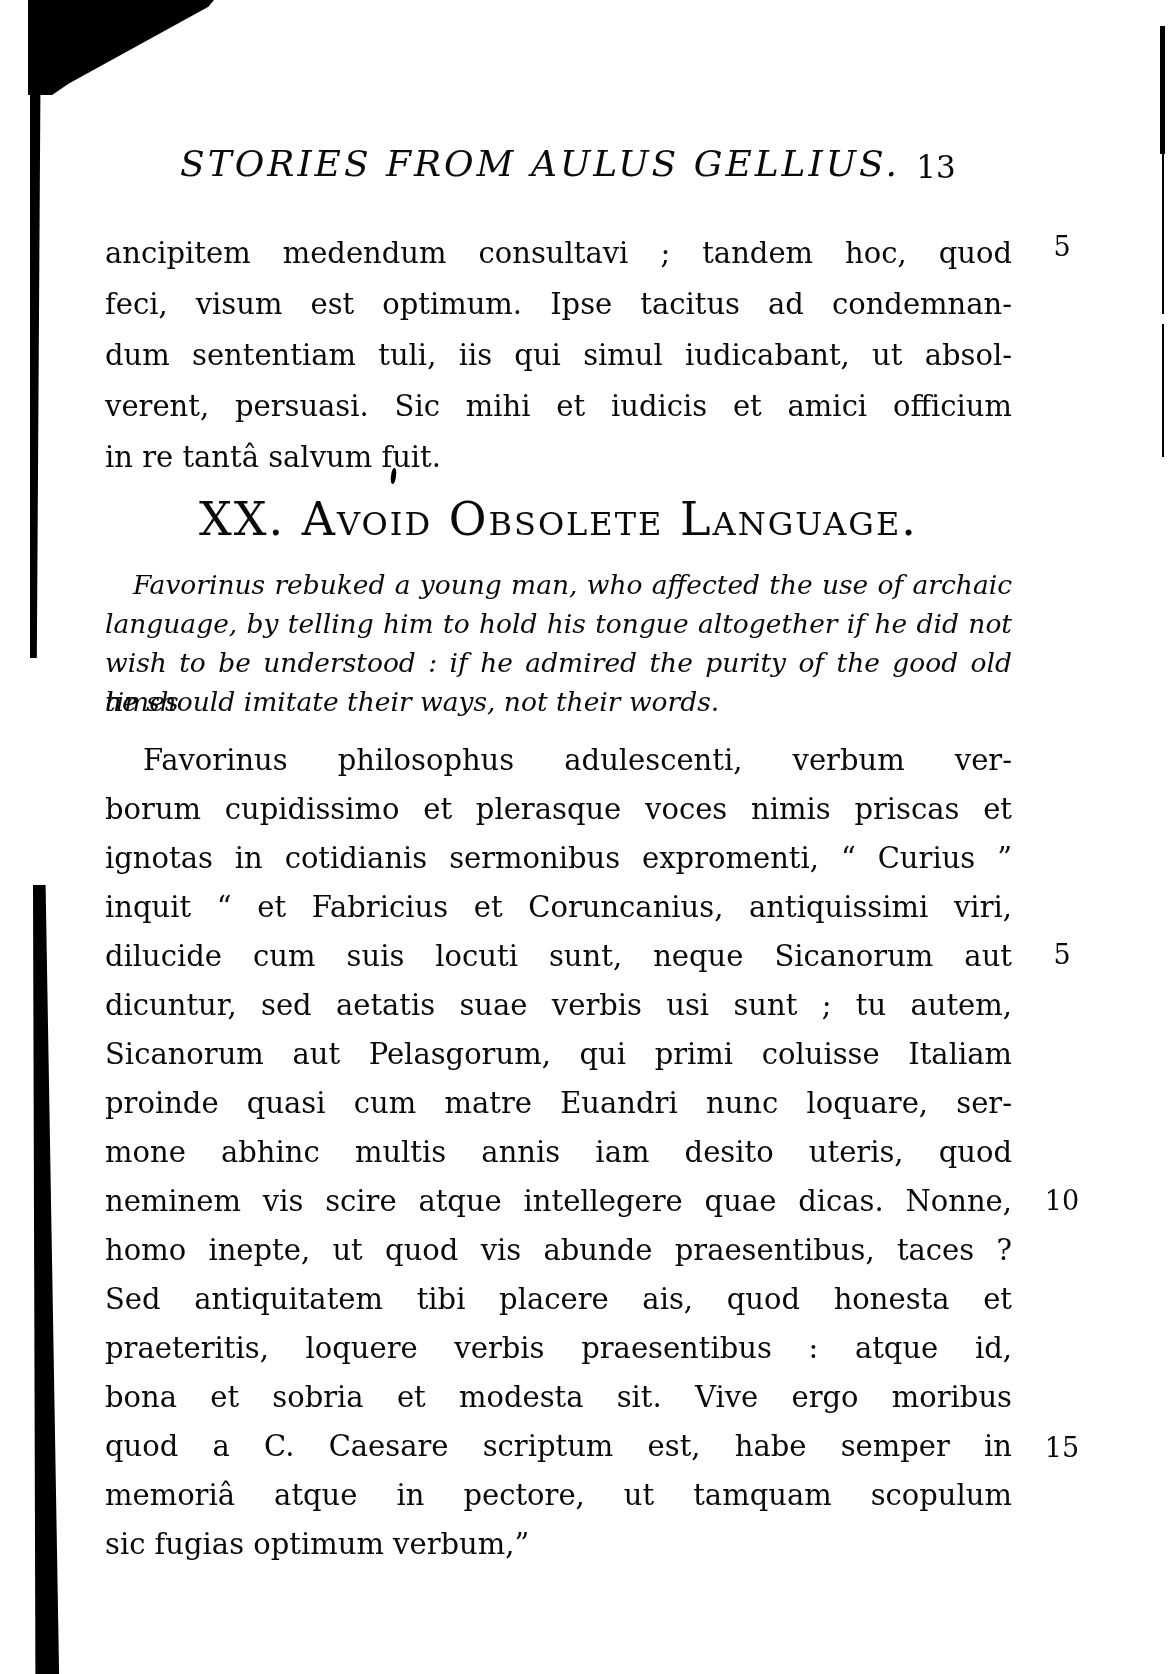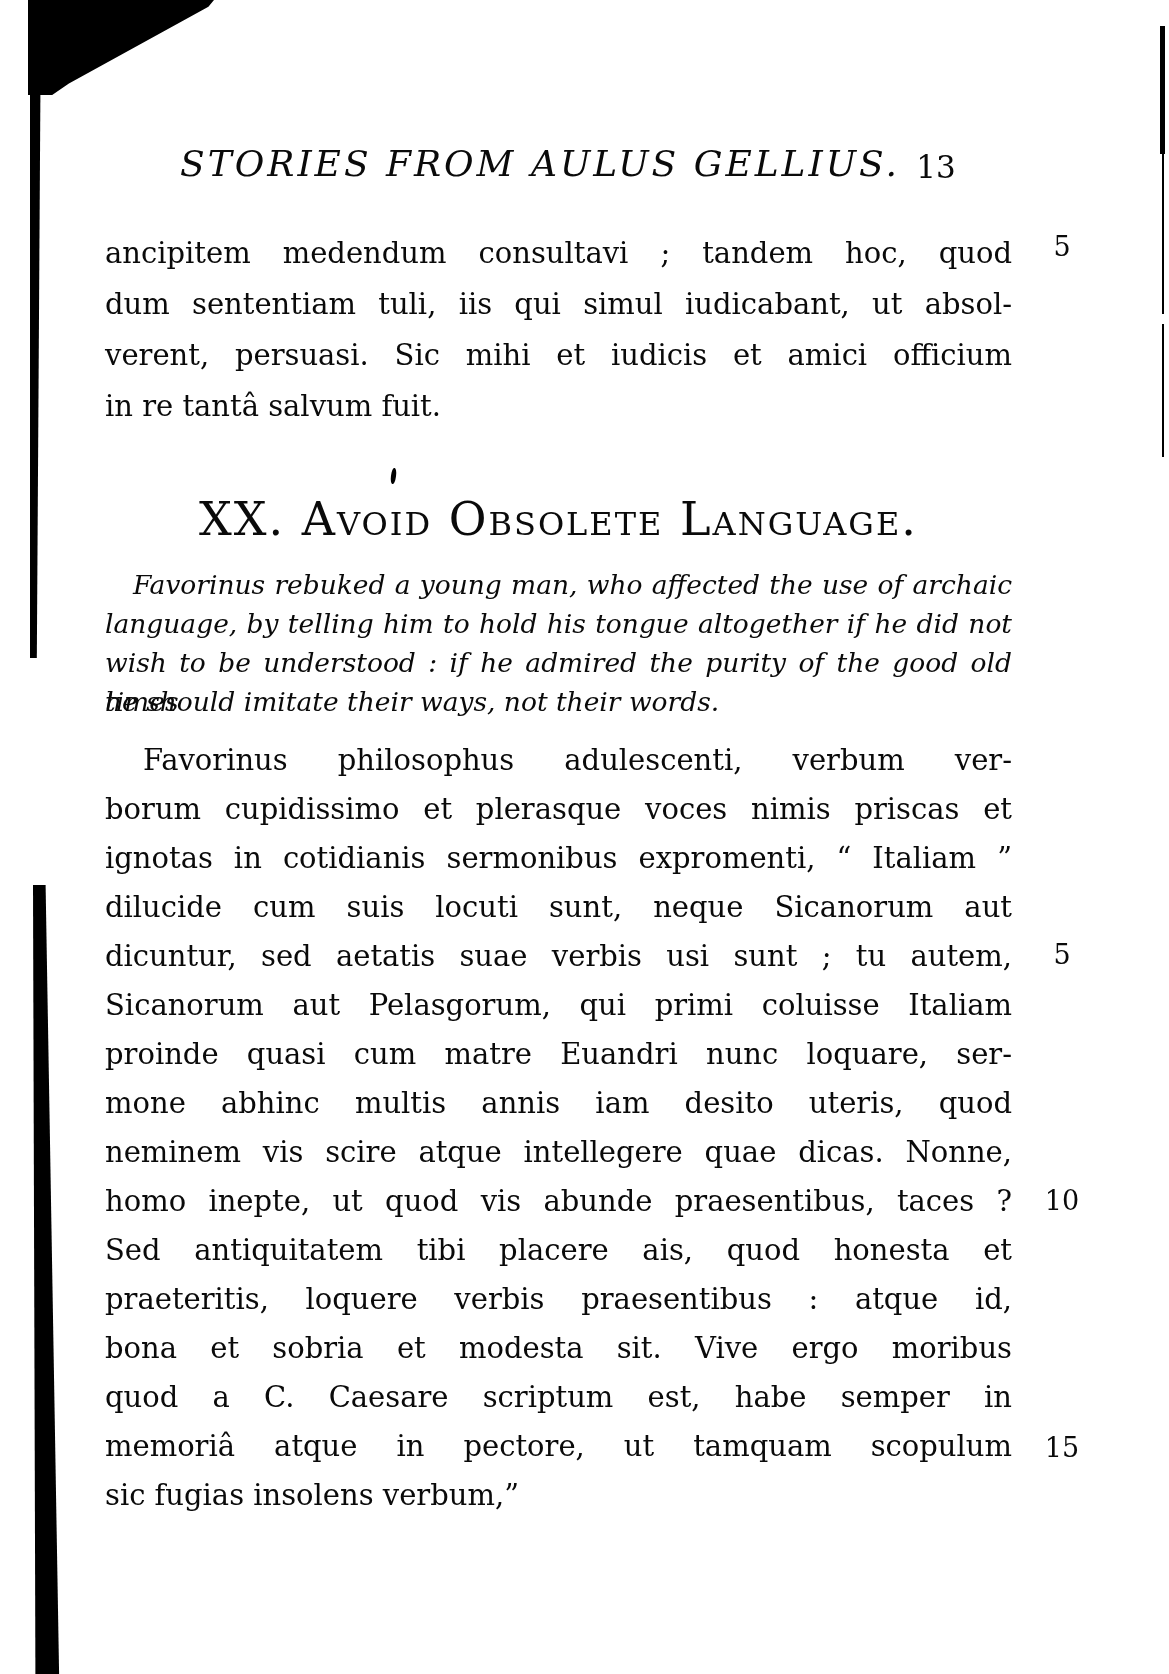--- a/index.html
+++ b/index.html
@@ -70,48 +70,50 @@
 <div class="art art-right-a"></div>
 <div class="art art-right-b"></div>
 <div class="art art-right-c"></div>
 <div class="art art-tick"></div>
 
 <div class="abs running-title">STORIES FROM AULUS GELLIUS.</div>
 <div class="abs page-number">13</div>
 
 <div class="abs col" style="top:228px;">
   <div class="tline">ancipitem medendum consultavi ; tandem hoc, quod</div>
+  <div class="tline">feci, visum est optimum. Ipse tacitus ad condemnan-</div>
   <div class="tline">dum sententiam tuli, iis qui simul iudicabant, ut absol-</div>
   <div class="tline">verent, persuasi. Sic mihi et iudicis et amici officium</div>
   <div class="tline last">in re tantâ salvum fuit.</div>
 </div>
 <div class="abs margin-num" style="top:232px;">5</div>
 
 <div class="abs section-heading">XX. Avoid Obsolete Language.</div>
 
 <div class="abs col summary" style="top:565px;">
   <div class="tline indent">Favorinus rebuked a young man, who affected the use of archaic</div>
   <div class="tline">language, by telling him to hold his tongue altogether if he did not</div>
   <div class="tline">wish to be understood : if he admired the purity of the good old times</div>
   <div class="tline last">he should imitate their ways, not their words.</div>
 </div>
 
 <div class="abs col main" style="top:736px;">
   <div class="tline indent">Favorinus philosophus adulescenti, verbum ver-</div>
   <div class="tline">borum cupidissimo et plerasque voces nimis priscas et</div>
-  <div class="tline">ignotas in cotidianis sermonibus expromenti, “ Italiam ”</div>
+  <div class="tline">ignotas in cotidianis sermonibus expromenti, “ Curius ”</div>
+  <div class="tline">inquit “ et Fabricius et Coruncanius, antiquissimi viri,</div>
   <div class="tline">dilucide cum suis locuti sunt, neque Sicanorum aut</div>
   <div class="tline">dicuntur, sed aetatis suae verbis usi sunt ; tu autem,</div>
   <div class="tline">Sicanorum aut Pelasgorum, qui primi coluisse Italiam</div>
   <div class="tline">proinde quasi cum matre Euandri nunc loquare, ser-</div>
   <div class="tline">mone abhinc multis annis iam desito uteris, quod</div>
   <div class="tline">neminem vis scire atque intellegere quae dicas. Nonne,</div>
   <div class="tline">homo inepte, ut quod vis abunde praesentibus, taces ?</div>
   <div class="tline">Sed antiquitatem tibi placere ais, quod honesta et</div>
   <div class="tline">praeteritis, loquere verbis praesentibus : atque id,</div>
   <div class="tline">bona et sobria et modesta sit. Vive ergo moribus</div>
   <div class="tline">quod a C. Caesare scriptum est, habe semper in</div>
   <div class="tline">memoriâ atque in pectore, ut tamquam scopulum</div>
-  <div class="tline last">sic fugias insolens verbum,”</div>
+  <div class="tline last">sic fugias optimum verbum,”</div>
 </div>
 <div class="abs margin-num" style="top:940px;">5</div>
 <div class="abs margin-num" style="top:1186px;">10</div>
 <div class="abs margin-num" style="top:1433px;">15</div>
 
 </body></html>

